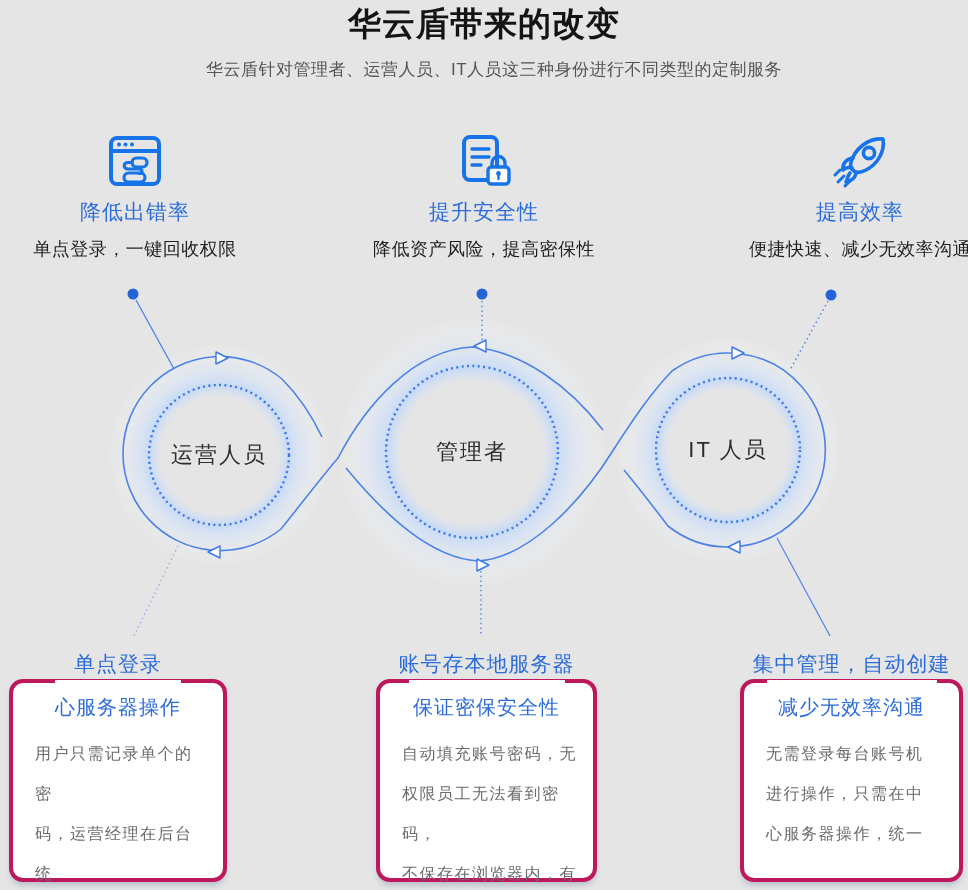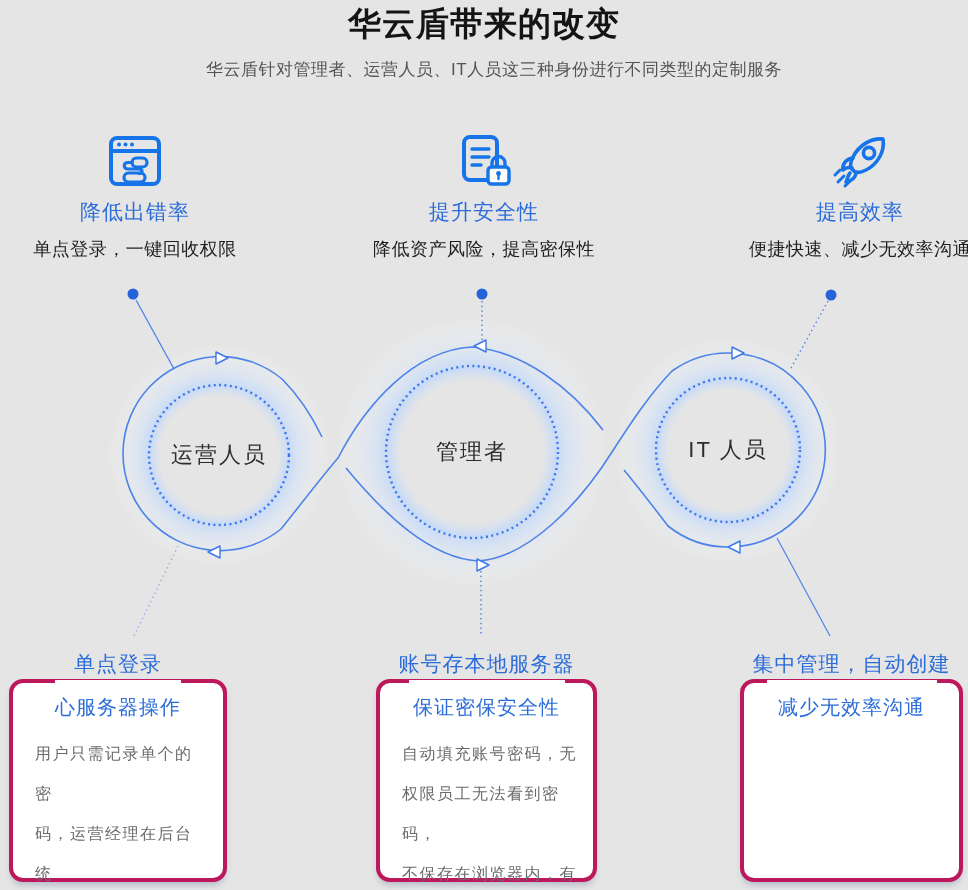--- a/index.html
+++ b/index.html
@@ -184,15 +184,18 @@
     <div class="card-body">自动填充账号密码，无
 权限员工无法看到密码，
 不保存在浏览器内，有
 效保证密码安全性</div>
   </div>
 
   <div class="card" id="card-3">
     <div class="card-gap" style="width:170px;"></div>
     <div class="card-tag">集中管理，自动创建</div>
     <div class="card-title">减少无效率沟通</div>
+    <div class="card-body">无需登录每台账号机
+进行操作，只需在中
+心服务器操作，统一</div>
   </div>
 
 </div>
 
 </body></html>

